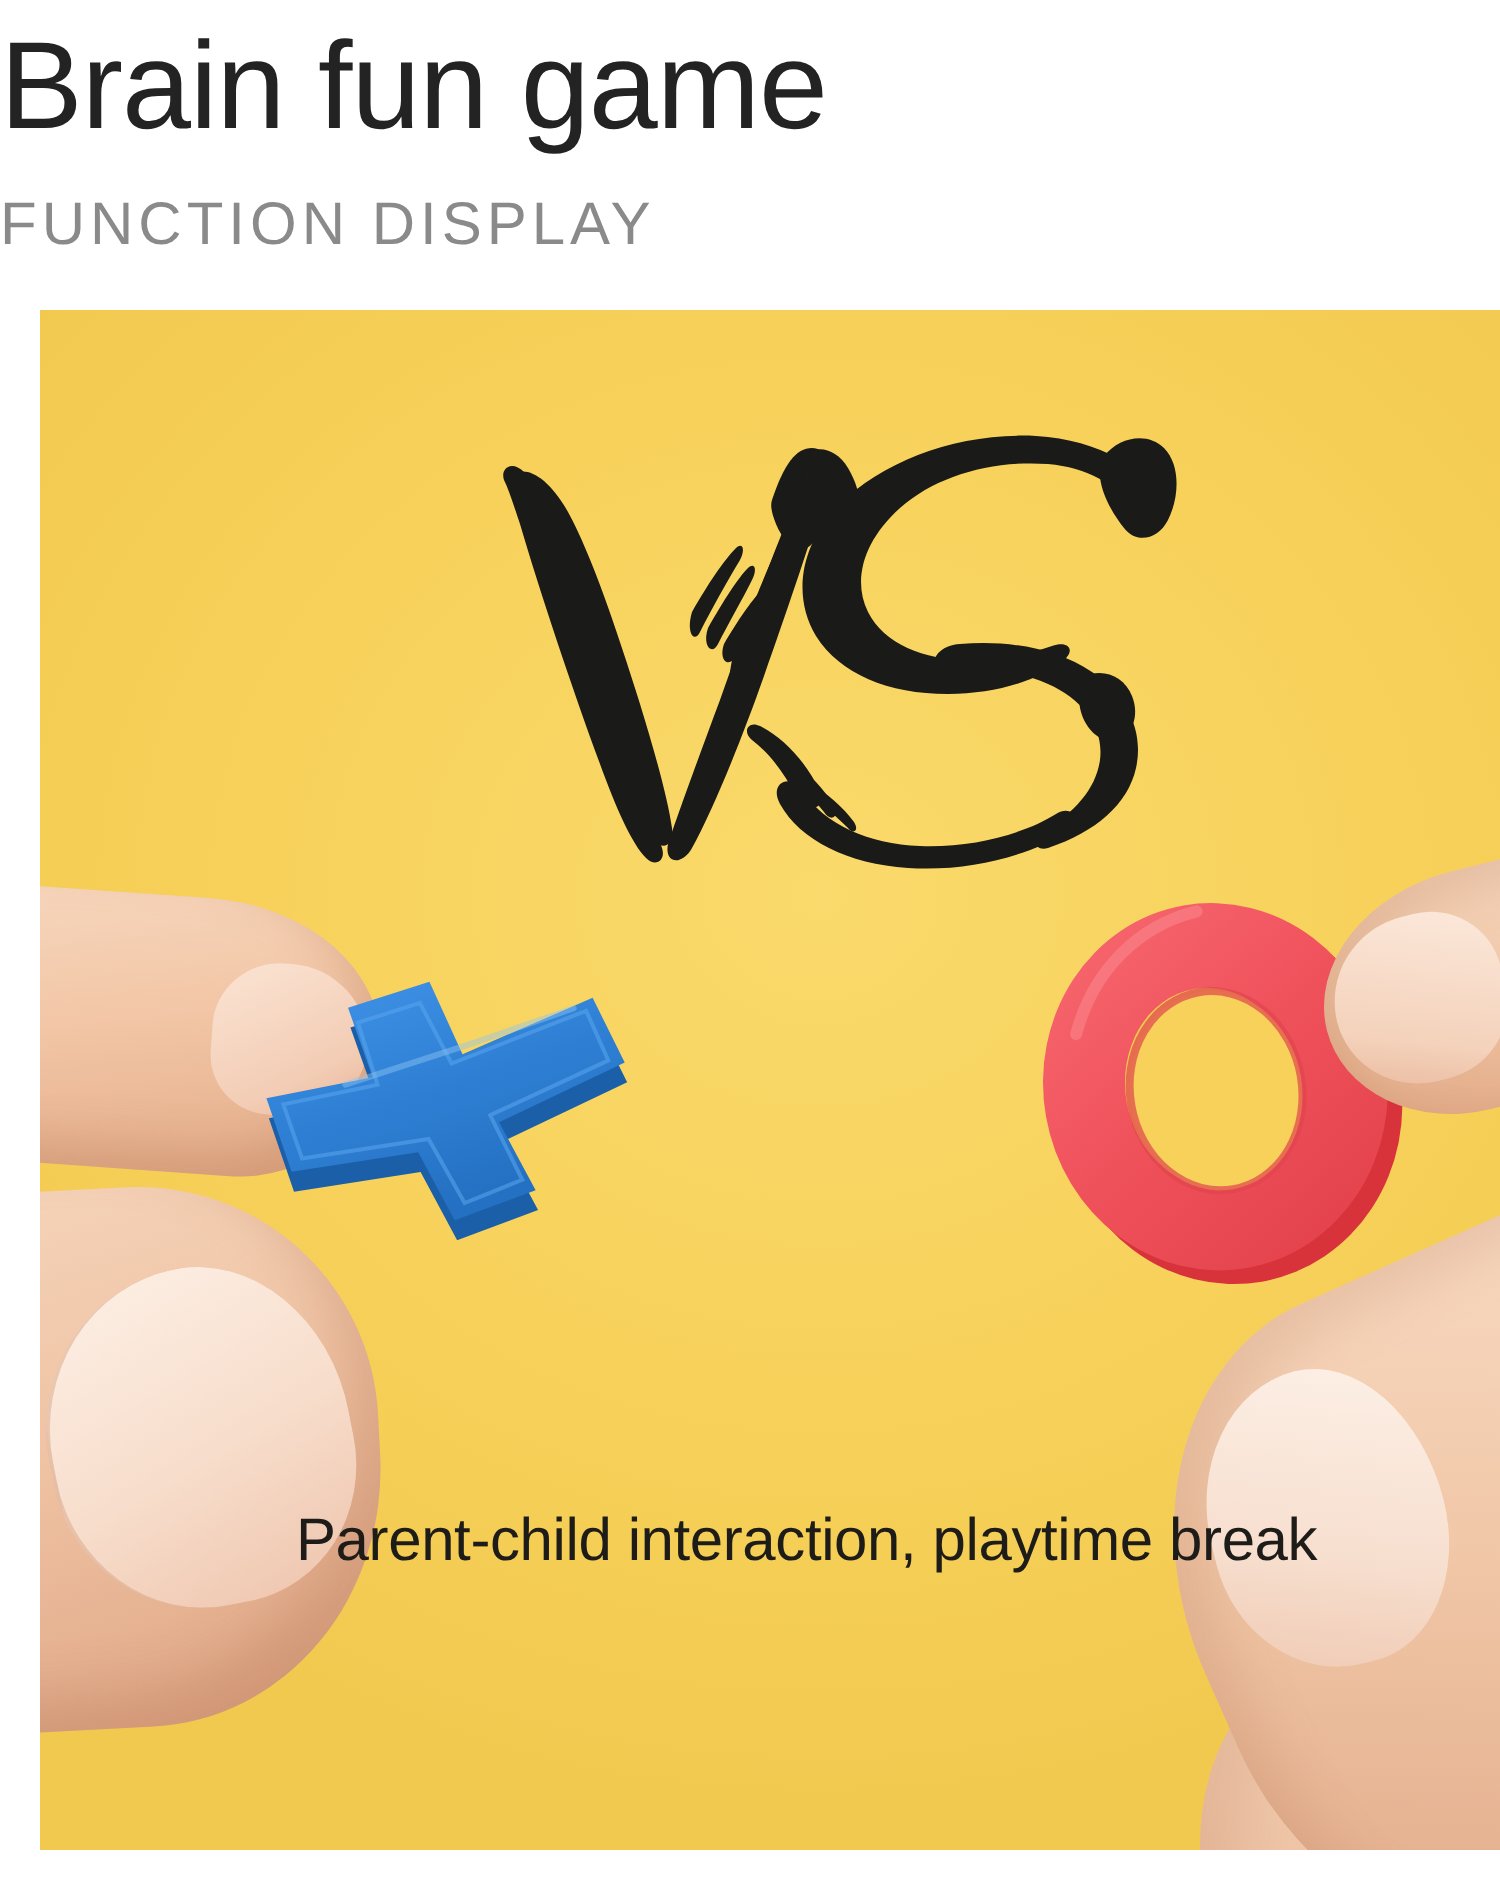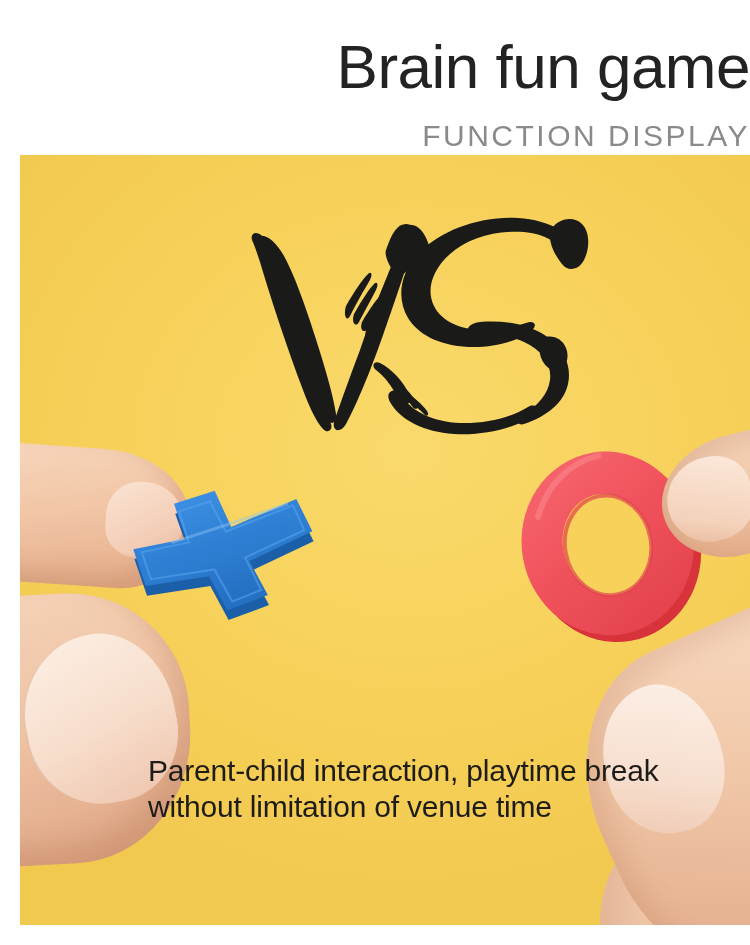--- a/index.html
+++ b/index.html
@@ -21,22 +21,21 @@
     overflow: hidden;
   }
 
   
   .header {
     position: absolute;
     left: 0; top: 0;
     width: 750px;
     height: 155px;
     background: #ffffff;
-    text-align: right;
-    margin-top: 23px;
+    text-align: left;
   }
   .title {
     position: absolute;
     left: 0; top: 7px;
     width: 750px;
     font-size: 62px;
     line-height: 74px;
     font-weight: 400;
     color: #232323;
     letter-spacing: -0.5px;
@@ -343,18 +342,17 @@
     <div class="r-arm"></div>
     <div class="r-thumb">
       <div class="r-thumb-nail"></div>
     </div>
     <div class="r-finger">
       <div class="r-finger-tip"></div>
     </div>
 
     <div class="caption">
       <span class="cl">Parent-child interaction, playtime break</span>
-      <span class="cl">without limitation of venue time</span>
     </div>
   </div>
 
   <div class="bottom-strip"></div>
 </div>
 
 </body></html>

